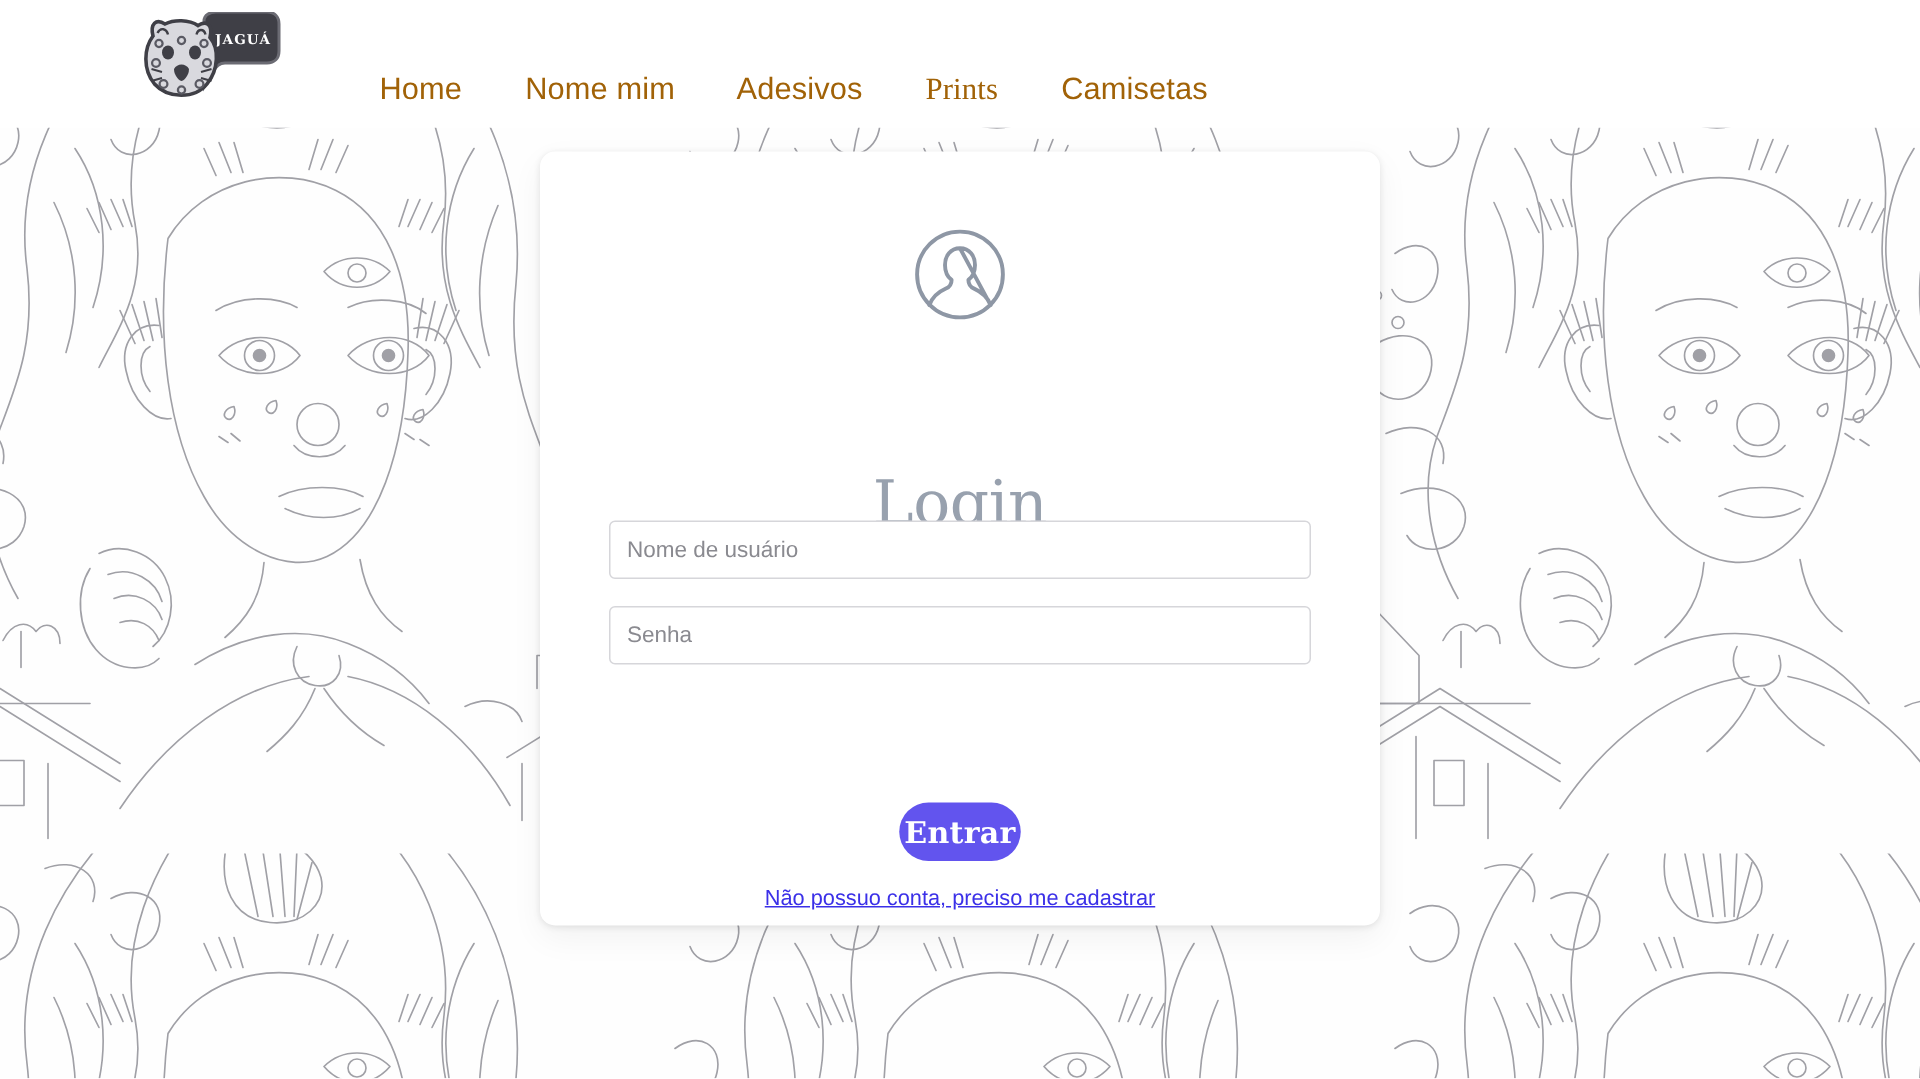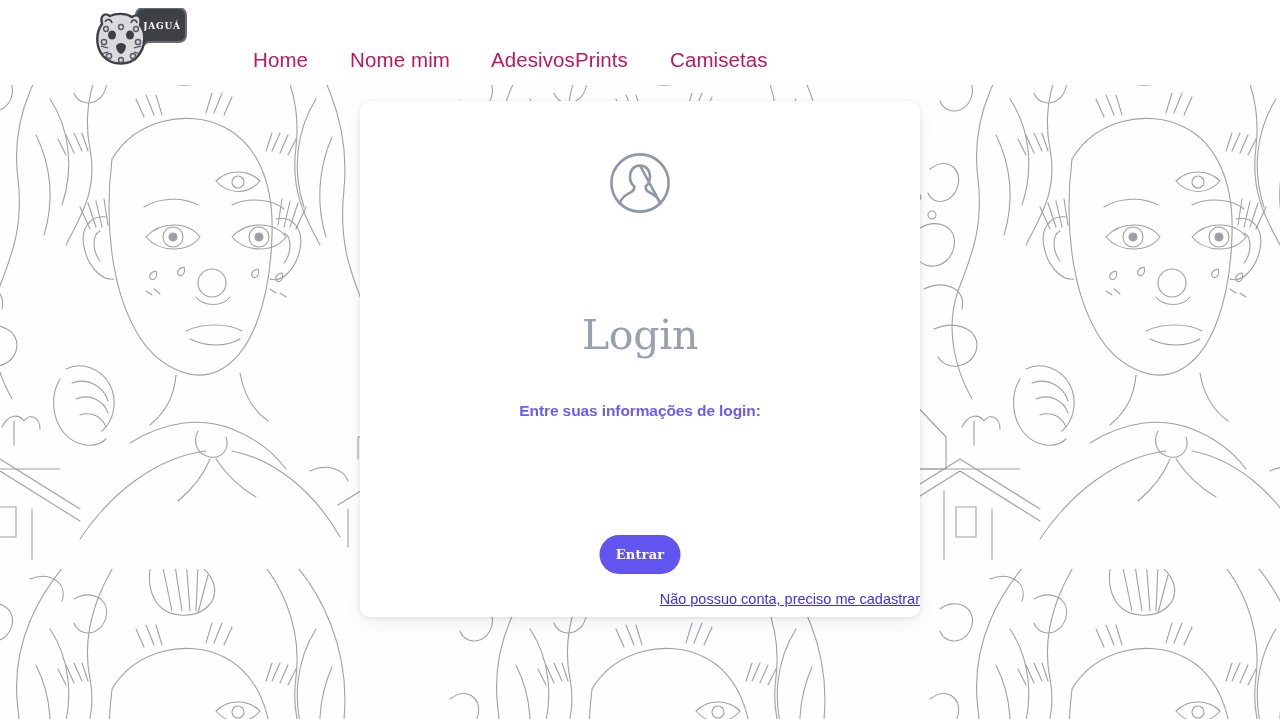--- a/index.html
+++ b/index.html
@@ -62,31 +62,31 @@
     position: absolute;
     left: 253px;
     top: 46px;
     display: flex;
     align-items: baseline;
     gap: 0px;
   }
   .nav-item {
     font-size: 20.5px;
     line-height: 28px;
-    color: #be185d;
+    color: #a16207;
     letter-spacing: 0.1px;
     text-decoration: none;
     white-space: nowrap;
     cursor: pointer;
     padding: 0;
   }
   .nav-gap-1 { margin-right: 42px; }
   .nav-gap-2 { margin-right: 41px; }
-  .nav-gap-3 { }
-  .nav-gap-4 { margin-right: 42px; }
+  .nav-gap-3 { margin-right: 42px; }
+  .nav-gap-4 { margin-right: 42px; font-family: Liberation Serif, serif; }
 
   
   #login-card {
     position: absolute;
     left: 360px;
     top: 101px;
     width: 560px;
     height: 516px;
     background: #ffffff;
     border-radius: 10px;
@@ -144,42 +144,42 @@
     outline: none;
   }
   .field::placeholder { color: #8a8a90; opacity: 1; }
   #field-username { top: 246px; }
   #field-password { top: 303px; }
 
   #signup-link {
     position: absolute;
     top: 489px;
     left: 0; right: 0;
-    text-align: right;
+    text-align: center;
     font-size: 14.5px;
     line-height: 19px;
     color: #3b30e8;
     text-decoration: underline;
     cursor: pointer;
   }
 
   #submit-button {
     position: absolute;
     left: 50%;
     transform: translateX(-50%);
     top: 434px;
     width: 81px;
     height: 39px;
     border: none;
     border-radius: 20px;
     background: #6254ee;
     color: #ffffff;
     font-family: "DejaVu Serif", serif;
     font-weight: bold;
-    font-size: 13px;
+    font-size: 20px;
     letter-spacing: 0.2px;
     cursor: pointer;
   }
 </style>
 </head>
 <body>
 
 <div id="page">
 
   <div id="bg-pattern">
@@ -387,20 +387,22 @@
                  M 51.4 51.4 C 49.6 46.4, 45.8 42.8, 40.4 40.4
                  C 37.8 39.2, 36.6 37.4, 36.6 34.6
                  C 39 32.8, 41 29.2, 41 24.6 C 41 18.6, 37.4 13.5, 31 13.5 Z" fill="none" stroke="#8e97a5" stroke-width="2.6" stroke-linecap="round" stroke-linejoin="round"></path>
       </svg>
     </div>
 
     <div id="login-title">Login</div>
 
     <div id="login-subtitle">Entre suas informações de login:</div>
 
-
+    <input id="field-username" class="field" type="text" placeholder="Nome de usuário" style="">
+
+    <input id="field-password" class="field" type="password" placeholder="Senha" style="">
 
     <button id="submit-button" type="button">Entrar</button>
 
     <a id="signup-link" href="#">Não possuo conta, preciso me cadastrar</a>
   </div>
 
 </div>
 
 </body></html>

